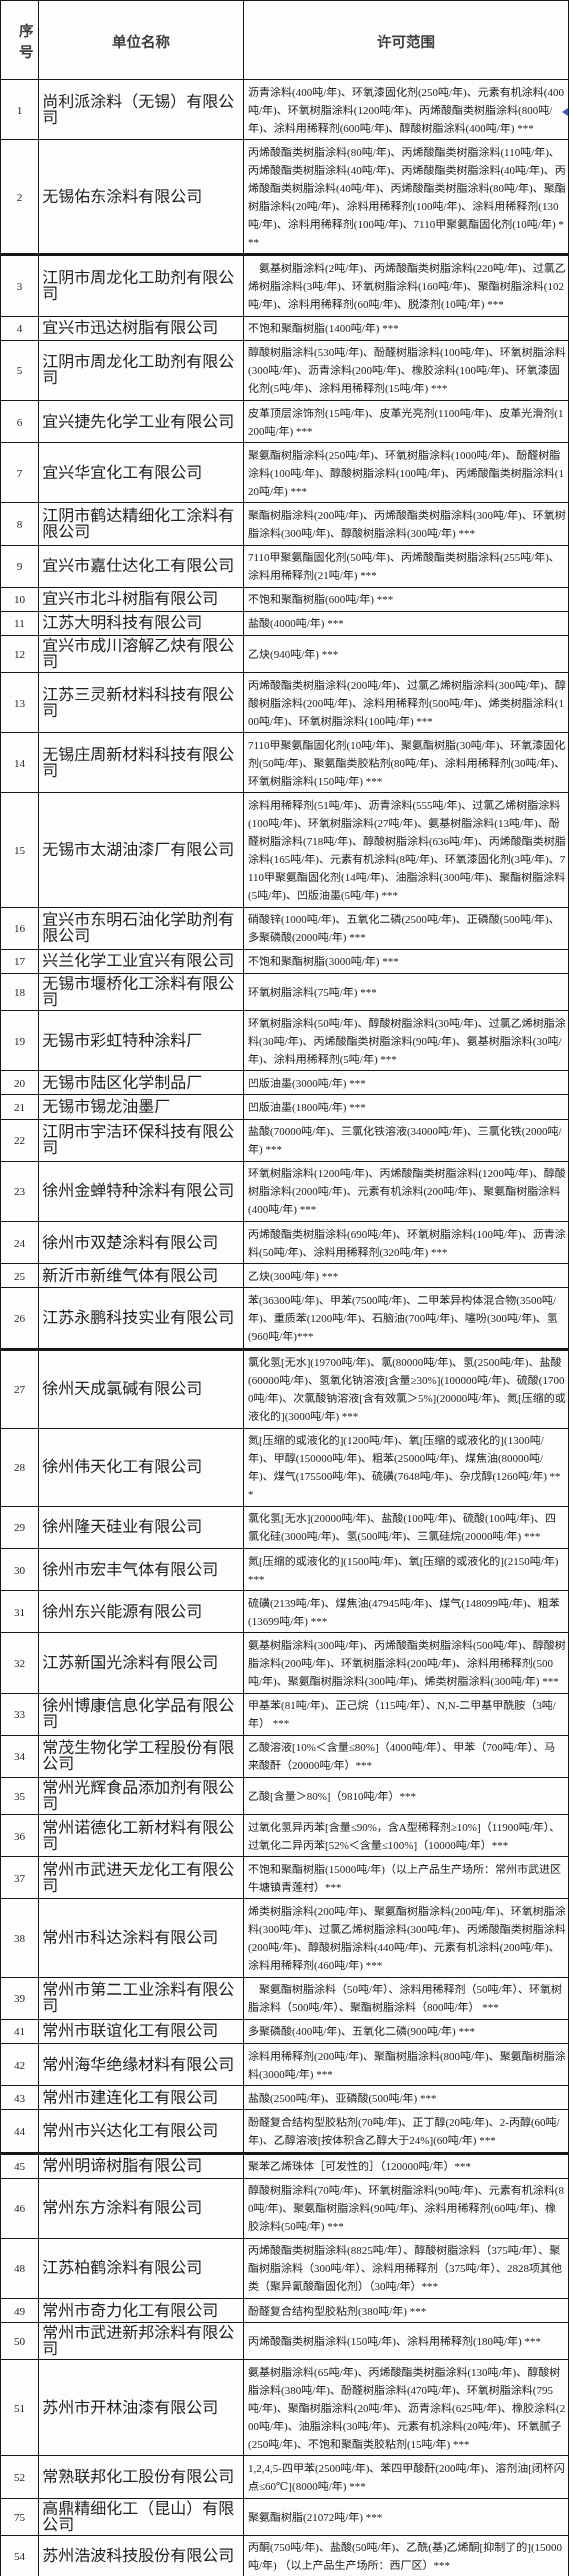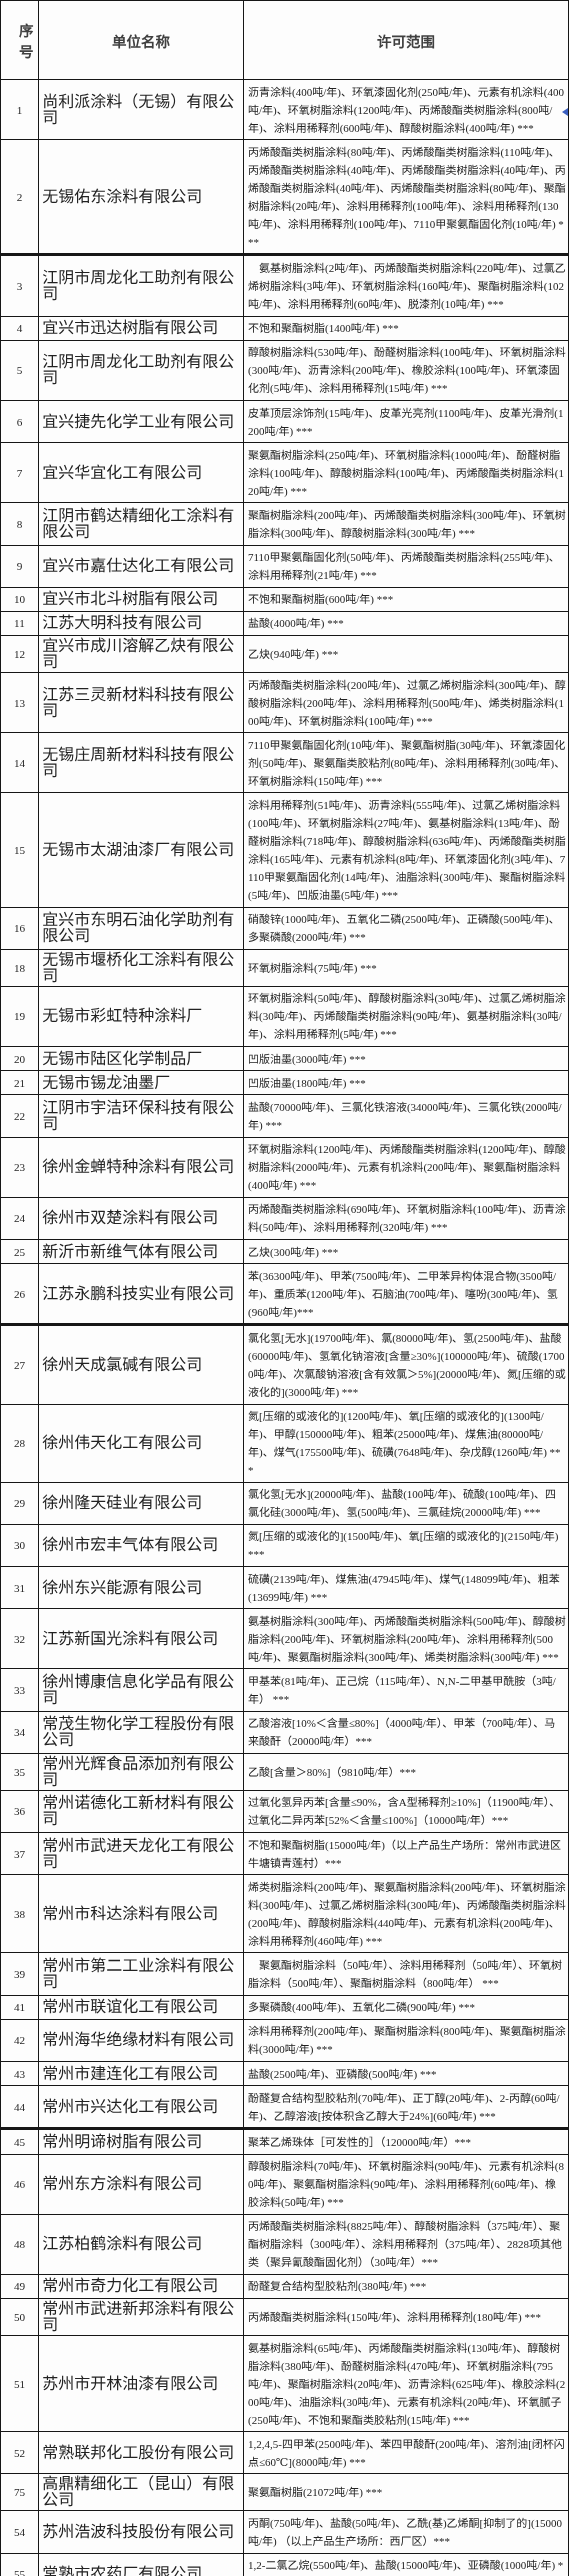--- a/index.html
+++ b/index.html
@@ -157,20 +157,25 @@
           <td class="no">15</td>
           <td class="company">无锡市太湖油漆厂有限公司</td>
           <td class="scope">涂料用稀释剂(51吨/年)、沥青涂料(555吨/年)、过氯乙烯树脂涂料(100吨/年)、环氧树脂涂料(27吨/年)、氨基树脂涂料(13吨/年)、酚醛树脂涂料(718吨/年)、醇酸树脂涂料(636吨/年)、丙烯酸酯类树脂涂料(165吨/年)、元素有机涂料(8吨/年)、环氧漆固化剂(3吨/年)、7110甲聚氨酯固化剂(14吨/年)、油脂涂料(300吨/年)、聚酯树脂涂料(5吨/年)、凹版油墨(5吨/年) ***</td>
         </tr>
         <tr>
           <td class="no">16</td>
           <td class="company">宜兴市东明石油化学助剂有限公司</td>
           <td class="scope">硝酸锌(1000吨/年)、五氧化二磷(2500吨/年)、正磷酸(500吨/年)、多聚磷酸(2000吨/年) ***</td>
         </tr>
         <tr>
+          <td class="no">17</td>
+          <td class="company">兴兰化学工业宜兴有限公司</td>
+          <td class="scope">不饱和聚酯树脂(3000吨/年) ***</td>
+        </tr>
+        <tr>
           <td class="no">18</td>
           <td class="company">无锡市堰桥化工涂料有限公司</td>
           <td class="scope">环氧树脂涂料(75吨/年) ***</td>
         </tr>
         <tr>
           <td class="no">19</td>
           <td class="company">无锡市彩虹特种涂料厂</td>
           <td class="scope">环氧树脂涂料(50吨/年)、醇酸树脂涂料(30吨/年)、过氯乙烯树脂涂料(30吨/年)、丙烯酸酯类树脂涂料(90吨/年)、氨基树脂涂料(30吨/年)、涂料用稀释剂(5吨/年) ***</td>
         </tr>
         <tr>

